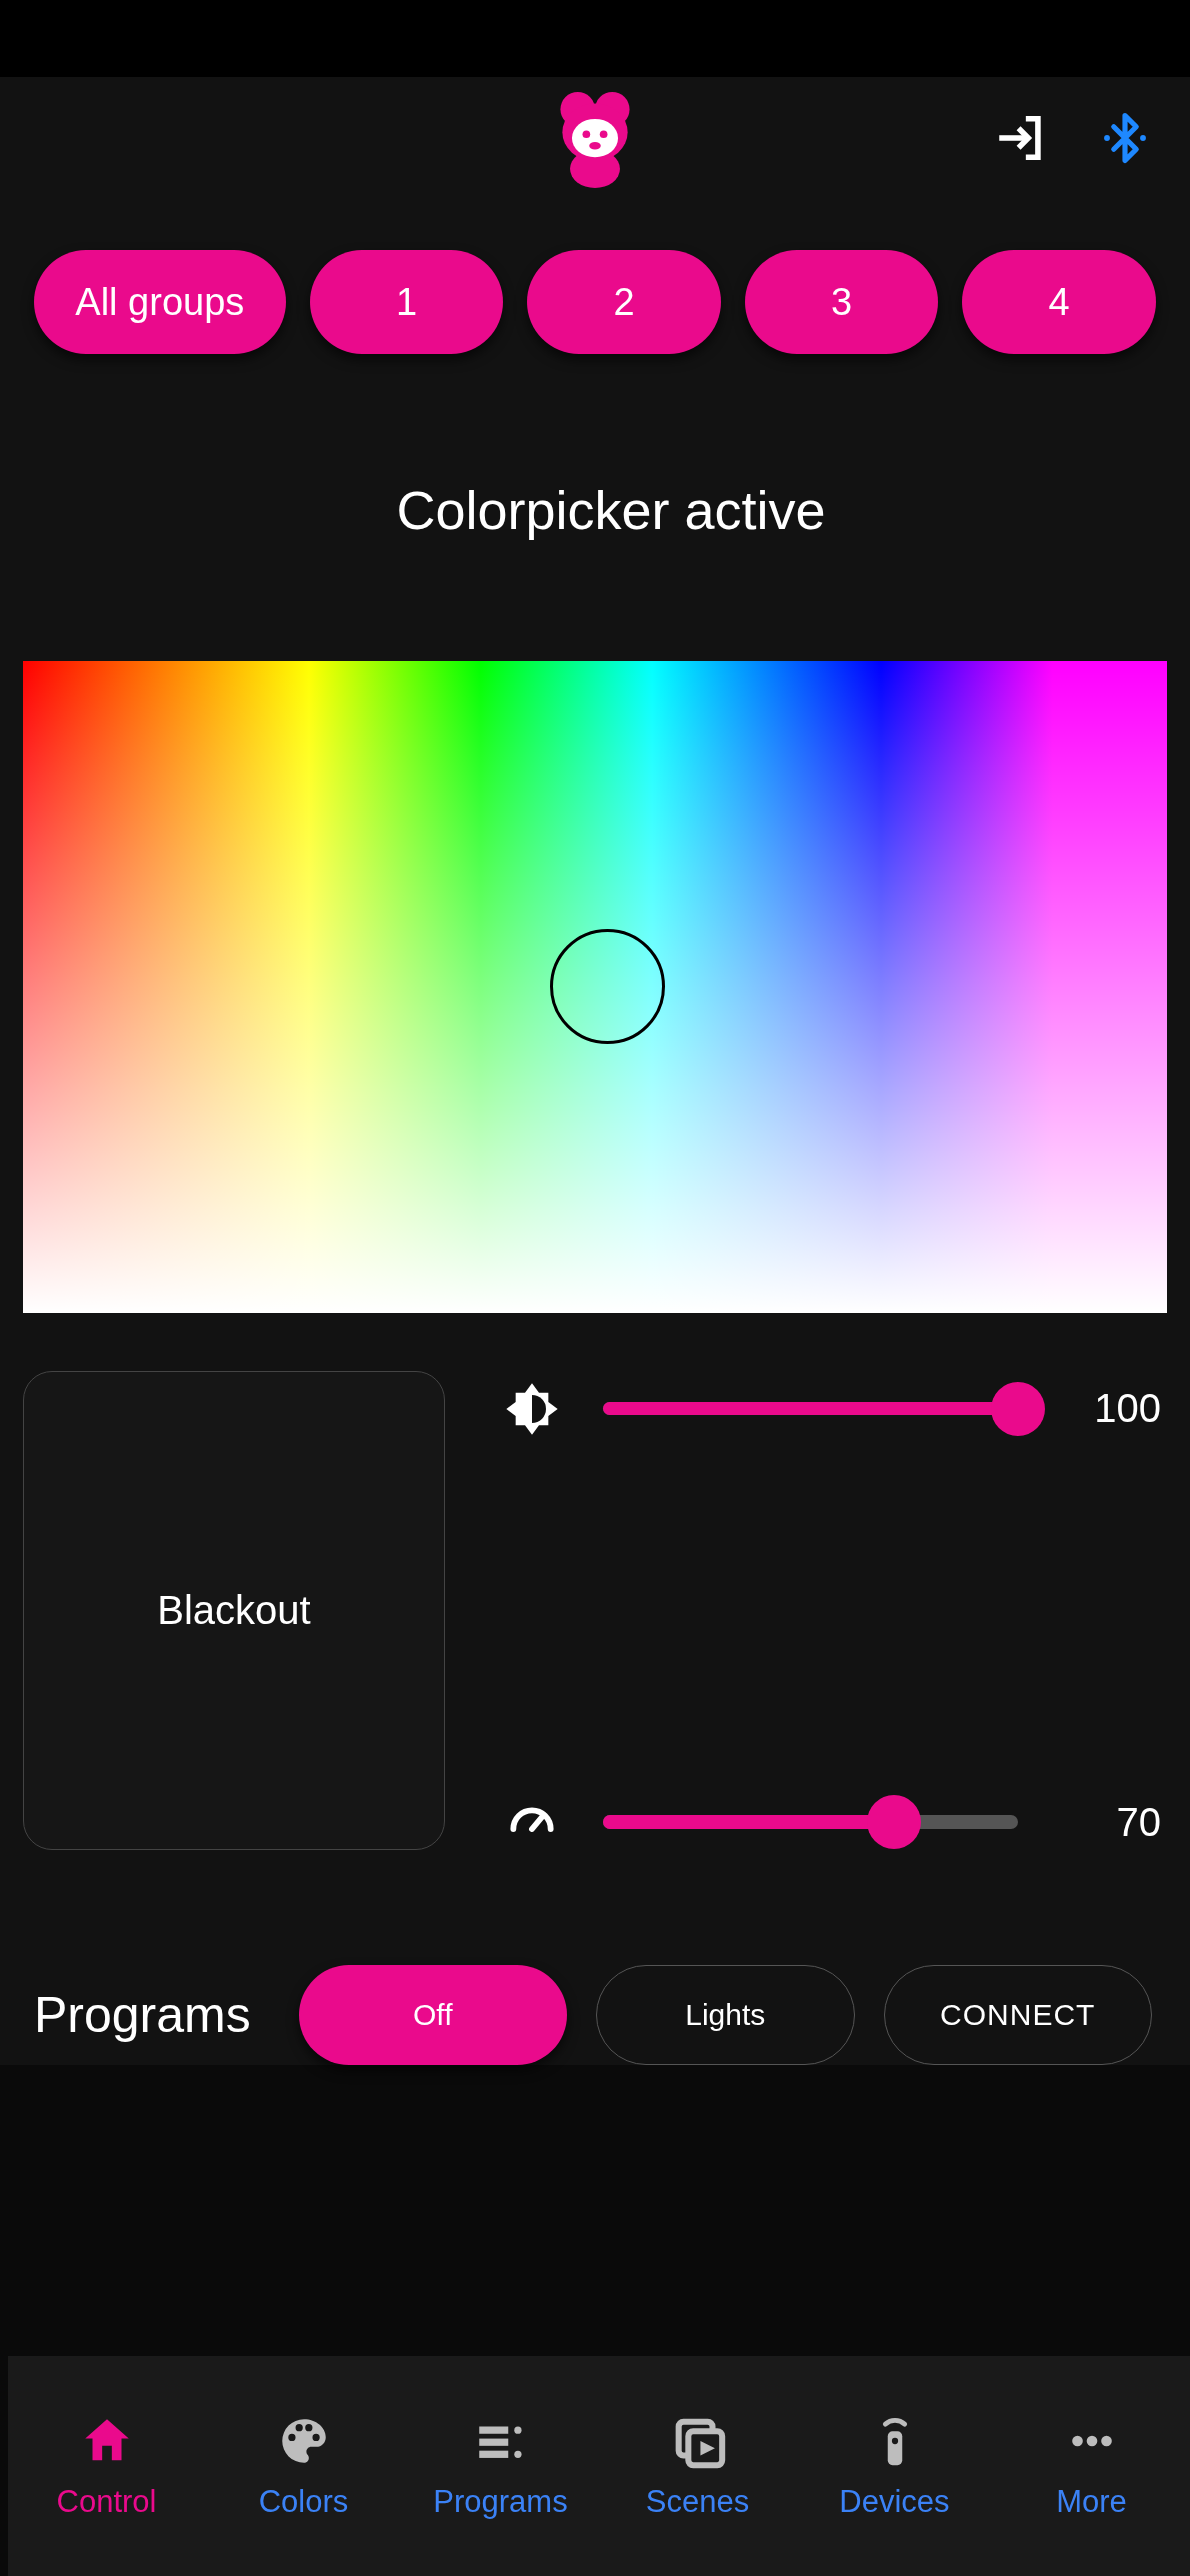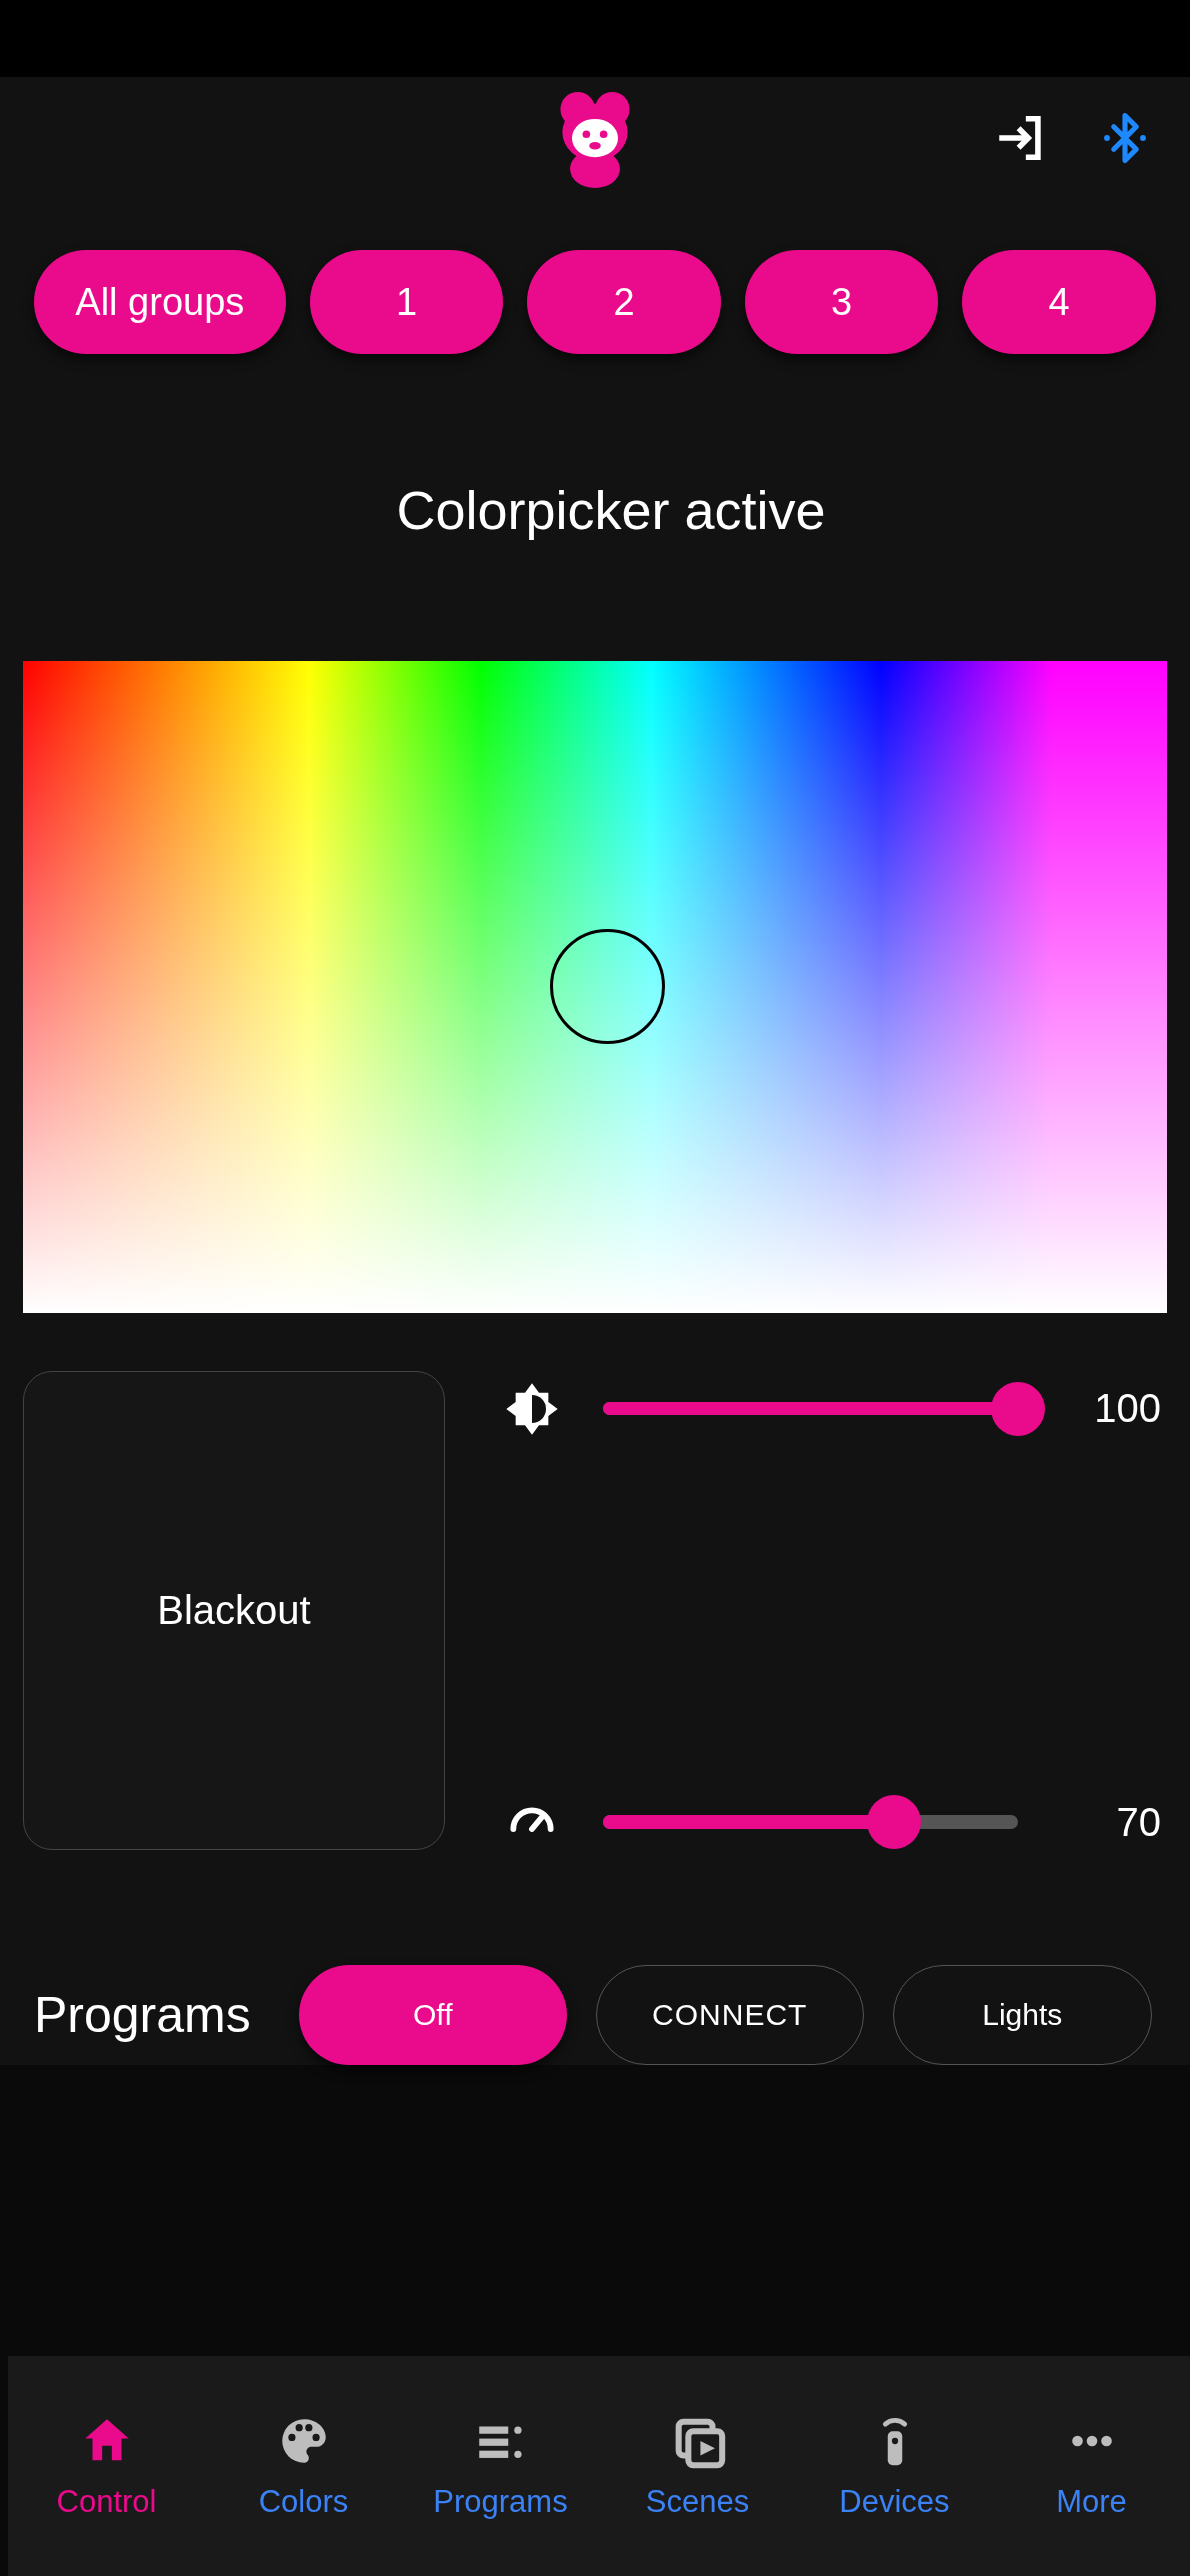--- a/index.html
+++ b/index.html
@@ -265,22 +265,22 @@
         </div>
         <div class="slider-val">70</div>
       </div>
 
     </div>
   </div>
 
   <div class="music-row">
     <div class="music-label">Programs</div>
     <div class="chip chip-off">Off</div>
+    <div class="chip chip-out">Lights</div>
     <div class="chip chip-out big">CONNECT</div>
-    <div class="chip chip-out">Lights</div>
   </div>
 
 </div>
 
 <div class="tabbar">
   <div class="tab active">
     <svg viewBox="0 0 24 24" fill="#ea0a8c">
         <path d="M12 3l9 8h-3v9h-4v-6H10v6H6v-9H3z"></path>
       </svg>
     <span>Control</span>

